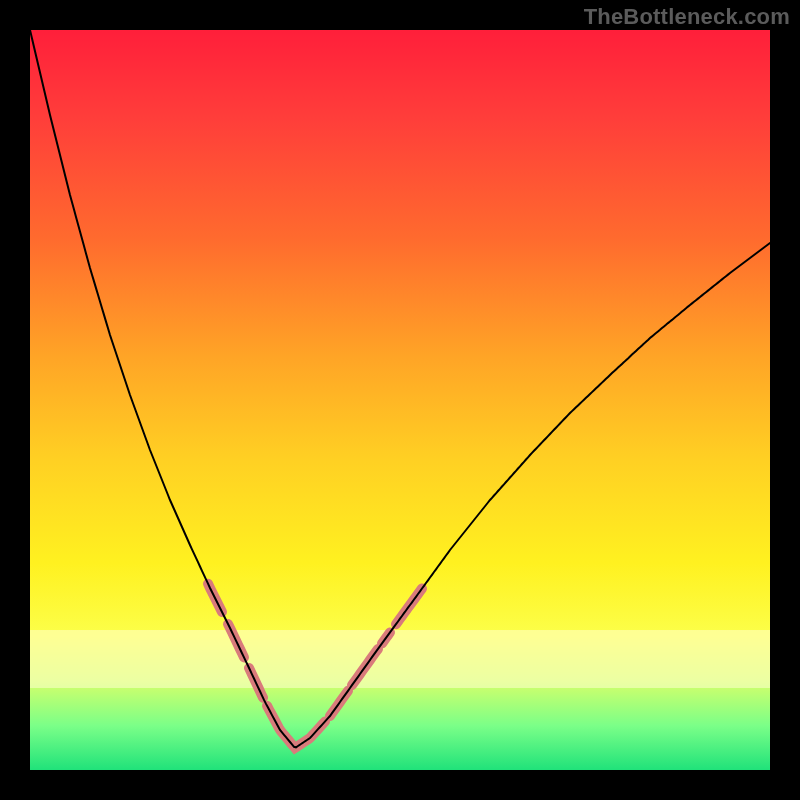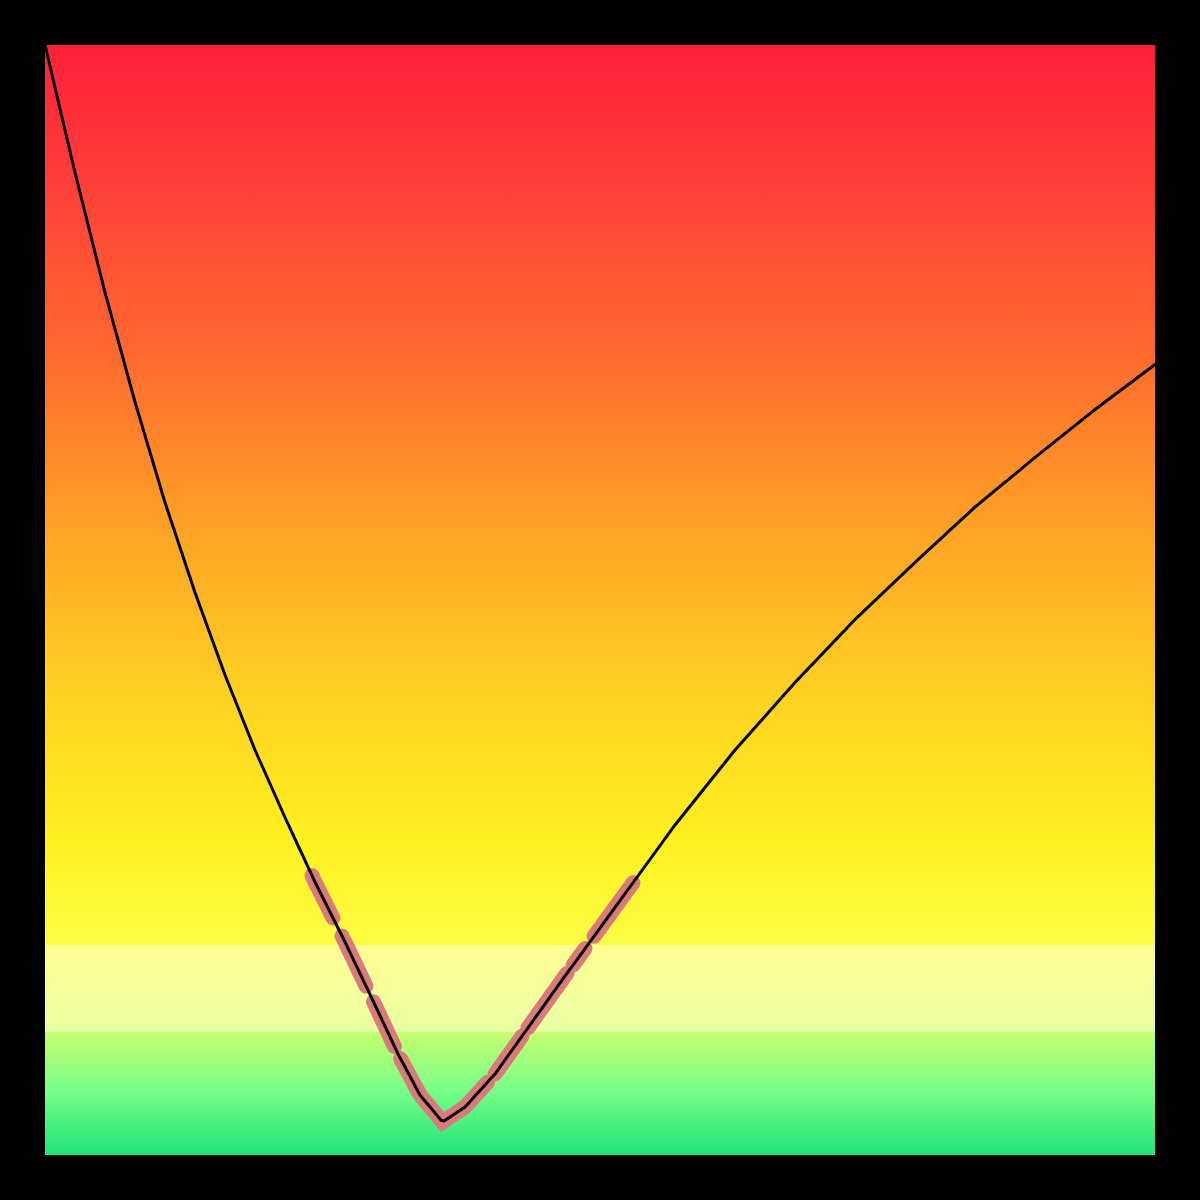--- a/index.html
+++ b/index.html
@@ -72,20 +72,21 @@
     stroke: #d97b7b;
     stroke-width: 10;
     stroke-linecap: round;
   }
 </style>
 </head>
 <body>
 
 <div class="frame">
 
+  <div class="watermark">TheBottleneck.com</div>
 
   <div class="plot-area">
 
     <div class="highlight-band" style="top: 600px; height: 58px;"></div>
 
     <svg viewBox="0 0 740 740">
       <g>
           <path class="marker-seg" d="M 178.0 553.7 L 180.0 558.0 L 182.0 562.0 L 184.0 566.0 L 186.0 570.0 L 188.0 574.0 L 190.0 578.0 L 192.0 582.0"></path>
           <path class="marker-seg" d="M 198.0 594.0 L 200.0 598.0 L 202.0 602.2 L 204.0 606.4 L 206.0 610.6 L 208.0 614.8 L 210.0 619.0 L 212.0 623.2 L 214.0 627.4"></path>
           <path class="marker-seg" d="M 219.0 637.9 L 221.0 642.1 L 223.0 646.4 L 225.0 650.7 L 227.0 654.9 L 229.0 659.2 L 231.0 663.5 L 233.0 667.7"></path>

